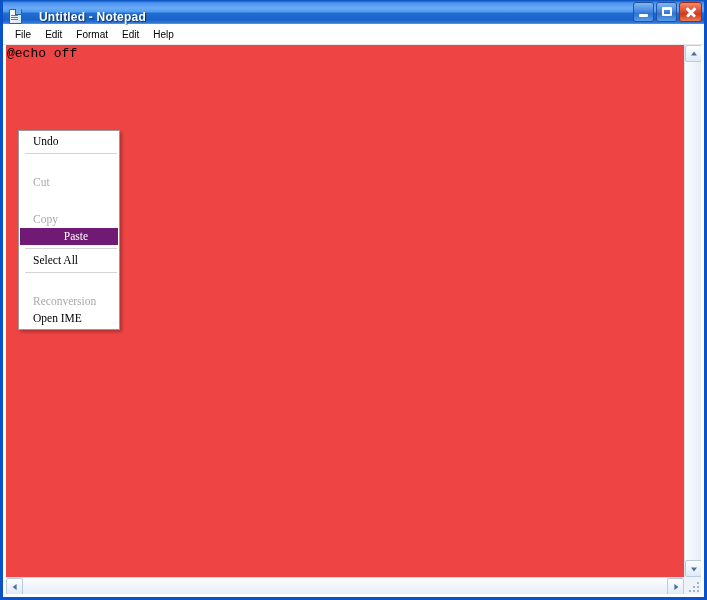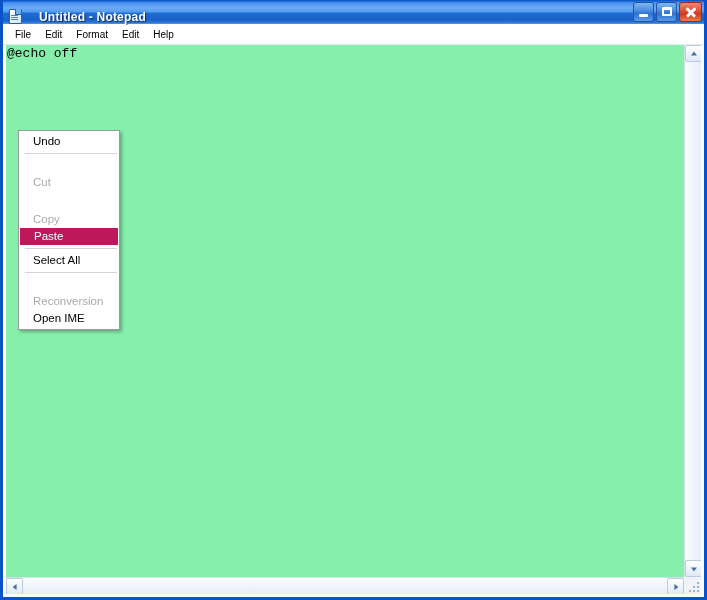--- a/index.html
+++ b/index.html
@@ -160,21 +160,21 @@
     right: 3px;
     bottom: 3px;
     background: #ffffff;
     overflow: hidden;
   }
   .textarea {
     position: absolute;
     left: 0; top: 0;
     right: 17px;
     bottom: 17px;
-    background: #86efac;
+    background: #ef4444;
     padding: 1px 0 0 1px;
     box-sizing: border-box;
     overflow: hidden;
   }
   .textline {
     font-family: "Liberation Mono", "DejaVu Sans Mono", monospace;
     font-size: 13px;
     line-height: 15px;
     color: #000000;
     white-space: pre;
@@ -267,38 +267,40 @@
   .ctxmenu {
     position: absolute;
     left: 12px;
     top: 85px;
     width: 100px;
     background: #ffffff;
     border: 1px solid #9a9a9a;
     box-shadow: 2px 2px 3px rgba(0,0,0,0.28);
     padding: 2px 0;
     z-index: 50;
+    font-family: Liberation Serif, serif;
   }
   .ctx-item {
     height: 17px;
     line-height: 17px;
     font-size: 11.5px;
     color: #000000;
     padding-left: 14px;
     white-space: nowrap;
     cursor: default;
   }
   .ctx-item.disabled {
     color: #a9a9a9;
     margin-top: 20px;
   }
   .ctx-item.selected {
-    background: #be185d;
+    background: #701a75;
     color: #ffffff;
     margin: 0 1px;
+    text-align: center;
   }
   .ctx-sep {
     height: 1px;
     background: #d4d4d4;
     margin: 3px 2px 3px 6px;
   }
 </style>
 </head>
 <body>
 

